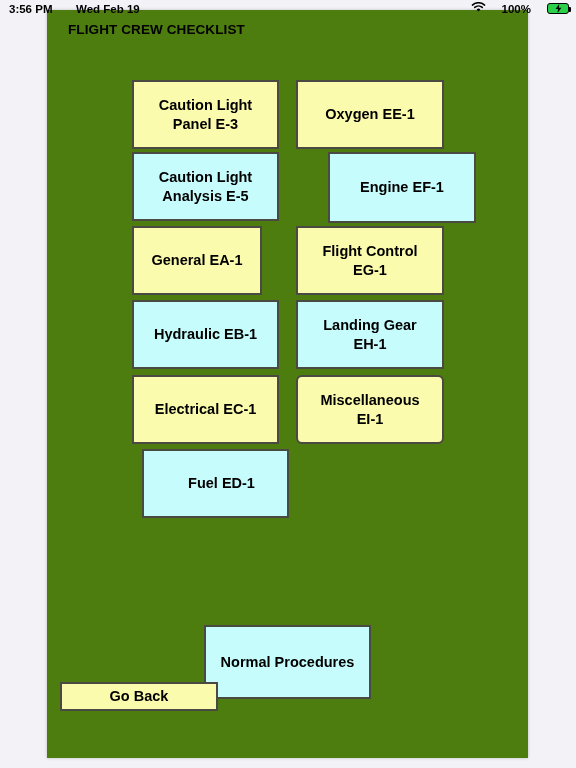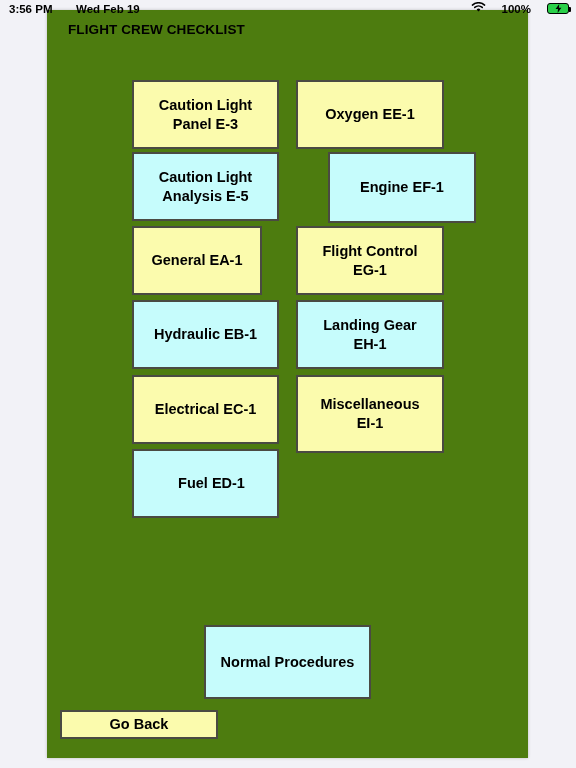--- a/index.html
+++ b/index.html
@@ -111,23 +111,23 @@
         <div class="btn cyan" style="left: 85px; top: 142px; width: 147px; height: 69px;">Caution  Light
 Analysis  E-5</div>
         <div class="btn cyan" style="left: 249px; top: 142px; width: 148px; height: 71px; margin-left: 32px;">Engine  EF-1</div>
         <div class="btn yellow" style="left: 85px; top: 216px; width: 130px; height: 69px;">General  EA-1</div>
         <div class="btn yellow" style="left: 249px; top: 216px; width: 148px; height: 69px;">Flight  Control
 EG-1</div>
         <div class="btn cyan" style="left: 85px; top: 290px; width: 147px; height: 69px;">Hydraulic  EB-1</div>
         <div class="btn cyan" style="left: 249px; top: 290px; width: 148px; height: 69px;">Landing  Gear
 EH-1</div>
         <div class="btn yellow" style="left: 85px; top: 365px; width: 147px; height: 69px;">Electrical  EC-1</div>
-        <div class="btn yellow" style="left: 249px; top: 365px; width: 148px; height: 78px;">Miscellaneous
+        <div class="btn yellow" style="left: 249px; top: 365px; width: 148px; height: 69px; border-radius: 6px;">Miscellaneous
 EI-1</div>
-        <div class="btn cyan" style="left: 85px; top: 439px; width: 147px; height: 69px; padding-left: 12px;">Fuel ED-1</div>
+        <div class="btn cyan" style="left: 95px; top: 439px; width: 147px; height: 69px; padding-left: 12px;">Fuel ED-1</div>
       </div>
 
     <div class="btn cyan" style="left:157px; top:615px; width:167px; height:74px;">Normal  Procedures</div>
 
-    <div class="btn yellow" style="left:13px; top:700px; width:158px; height:29px;">Go Back</div>
+    <div class="btn yellow" style="left:13px; top:672px; width:158px; height:29px;">Go Back</div>
   </div>
 
 </div>
 
 </body></html>

